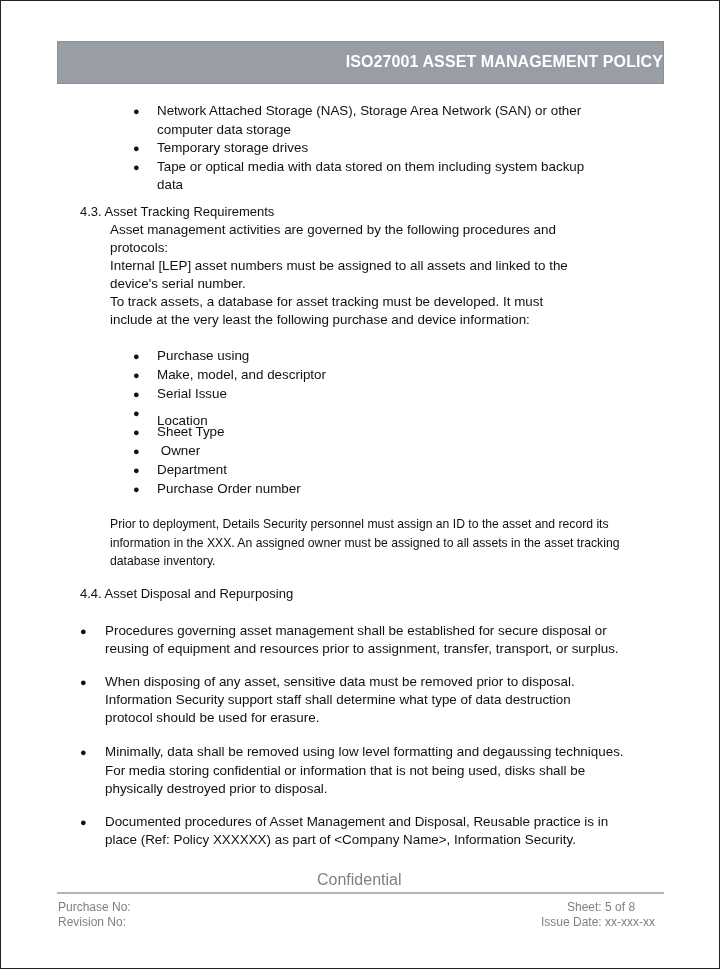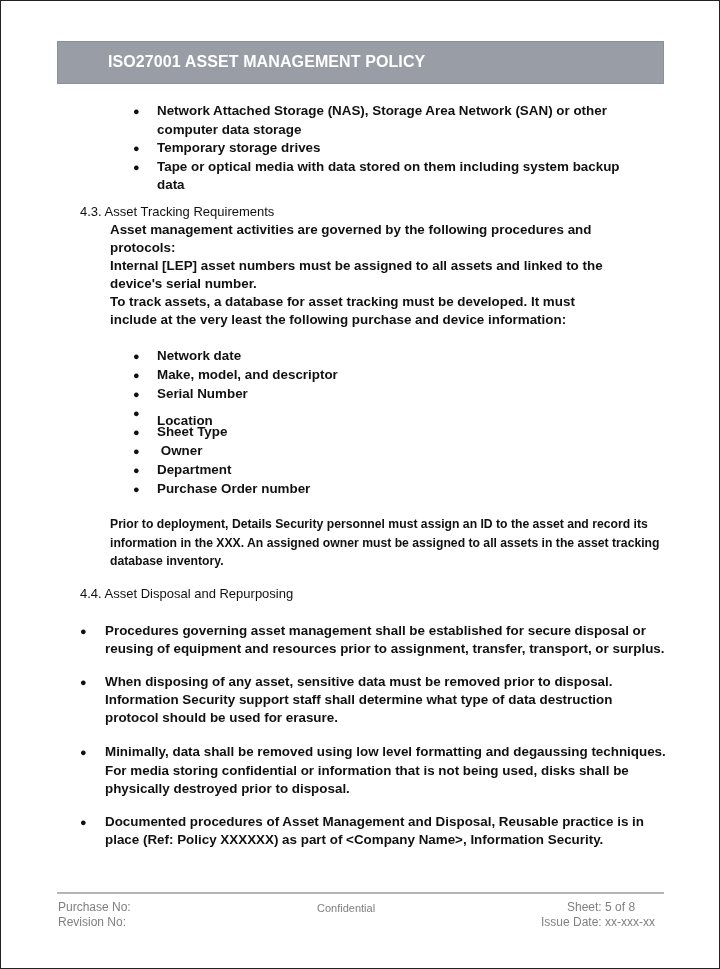--- a/index.html
+++ b/index.html
@@ -9,25 +9,25 @@
   }
   .page-border {
     position: absolute; left: 0; top: 0; width: 718px; height: 967px;
     border: 1px solid #222; box-sizing: content-box;
   }
   .header-bar {
     position: absolute; left: 57px; top: 41px; width: 607px; height: 43px;
     background: #989da6; border: 1px solid #8a8f98; box-sizing: border-box;
   }
   .header-title {
-    position: absolute; left: 0; right: 0; top: 11px; text-align: left;
+    position: absolute; left: 0; right: 0; top: 11px; text-align: right;
     color: #fff; font-weight: bold; font-size: 16px; letter-spacing: 0.1px;
     padding-left: 50px;
   }
-  .txt { position: absolute; font-size: 13.4px; line-height: 18.6px; white-space: nowrap; font-weight: bold; }
+  .txt { position: absolute; font-size: 13.4px; line-height: 18.6px; white-space: nowrap; }
   .bullet { position: absolute; font-size: 11px; line-height: 18.6px; }
   .heading { position: absolute; font-size: 13px; font-weight: normal; line-height: 18px; white-space: nowrap; }
   .small { font-size: 12.2px; line-height: 18.5px; }
   .footer-line {
     position: absolute; left: 57px; top: 892px; width: 607px; height: 2px; background: #b5b5b5;
   }
   .foot { position: absolute; font-size: 12px; color: #808080; line-height: 14px; white-space: nowrap; }
 </style>
 </head>
 <body>
@@ -57,25 +57,25 @@
   <span class="txt" style="left:110px;top:221px">Asset management activities are governed by the following procedures and</span>
   <span class="txt" style="left:110px;top:239px">protocols:</span>
   <span class="txt" style="left:110px;top:257px">Internal [LEP] asset numbers must be assigned to all assets and linked to the</span>
   <span class="txt" style="left:110px;top:275px">device's serial number.</span>
   <span class="txt" style="left:110px;top:293px">To track assets, a database for asset tracking must be developed. It must</span>
   <span class="txt" style="left:110px;top:311px">include at the very least the following purchase and device information:</span>
 </div>
 
 <div>
   <span class="bullet" style="left:133px;top:347px">●</span>
-  <span class="txt" style="left:157px;top:347px">Network date</span>
+  <span class="txt" style="left:157px;top:347px">Purchase using</span>
   <span class="bullet" style="left:133px;top:366px">●</span>
   <span class="txt" style="left:157px;top:366px">Make, model, and descriptor</span>
   <span class="bullet" style="left:133px;top:385px">●</span>
-  <span class="txt" style="left:157px;top:385px">Serial Number</span>
+  <span class="txt" style="left:157px;top:385px">Serial Issue</span>
   <span class="bullet" style="left:133px;top:404px">●</span>
   <span class="txt" style="left:157px;top:412px">Location</span>
   <span class="bullet" style="left:133px;top:423px">●</span>
   <span class="txt" style="left:157px;top:423px">Sheet Type</span>
   <span class="bullet" style="left:133px;top:442px">●</span>
   <span class="txt" style="left:157px;top:442px;white-space:pre"> Owner</span>
   <span class="bullet" style="left:133px;top:461px">●</span>
   <span class="txt" style="left:157px;top:461px">Department</span>
   <span class="bullet" style="left:133px;top:480px">●</span>
   <span class="txt" style="left:157px;top:480px">Purchase Order number</span>
@@ -105,15 +105,15 @@
   <span class="txt" style="left:105px;top:780px">physically destroyed prior to disposal.</span>
 
   <span class="bullet" style="left:80px;top:813px">●</span>
   <span class="txt" style="left:105px;top:813px">Documented procedures of Asset Management and Disposal, Reusable practice is in</span>
   <span class="txt" style="left:105px;top:831px">place (Ref: Policy XXXXXX) as part of &lt;Company Name&gt;, Information Security.</span>
 </div>
 
 <div class="footer-line"></div>
 <span class="foot" style="left:58px;top:900px">Purchase No:</span>
 <span class="foot" style="left:58px;top:915px">Revision No:</span>
-<span class="foot" style="left:317px;top:901px;font-size:11px">Confidential</span>
+<span class="foot" style="left:317px;top:873px;font-size:16px">Confidential</span>
 <span class="foot" style="left:567px;top:900px">Sheet: 5 of 8</span>
 <span class="foot" style="left:541px;top:915px">Issue Date: xx-xxx-xx</span>
 
 </body></html>

